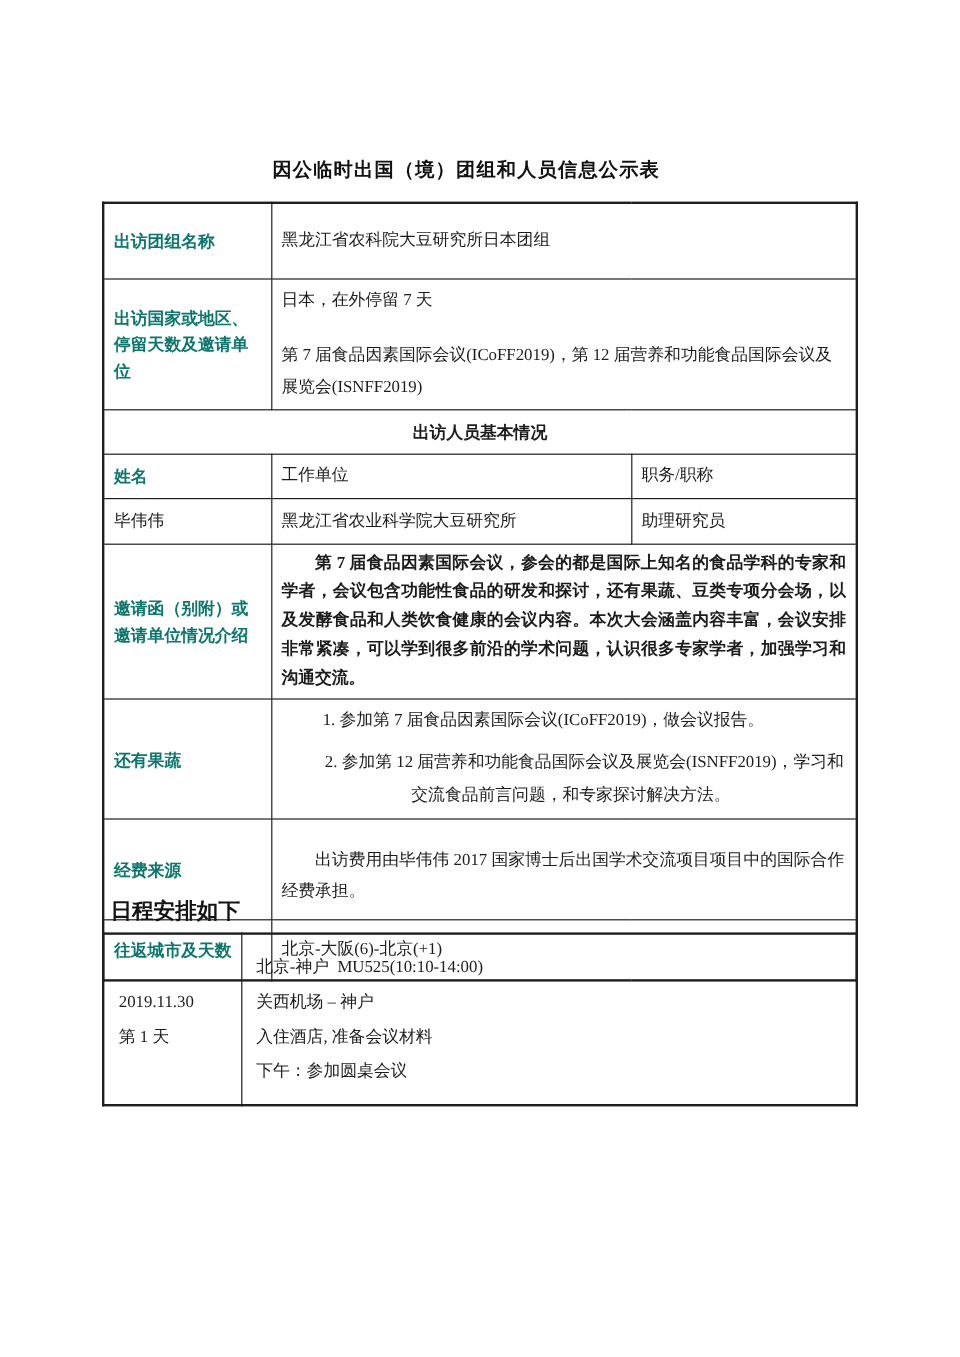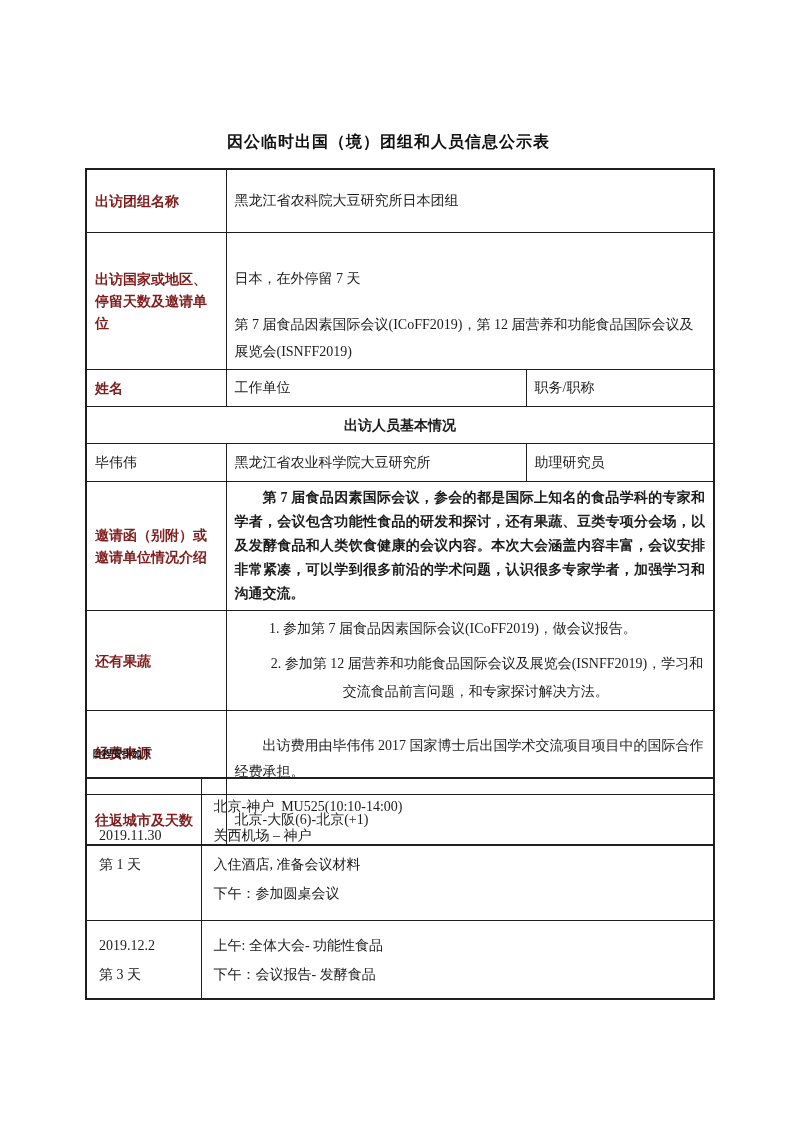--- a/index.html
+++ b/index.html
@@ -38,30 +38,30 @@
     line-height:22px;
     padding:4px 8px;
     word-break:break-word;
   }
   #info-table{ top:168px; }
   td.lbl{
     font-family:"Liberation Sans","DejaVu Sans",sans-serif;
     font-weight:bold;
     font-size:14px;
     line-height:24px;
-    color:#7f1d1d;
+    color:#0f766e;
   }
   td.section-hd{
     font-family:"Liberation Sans","DejaVu Sans",sans-serif;
     font-weight:bold;
     text-align:center;
     font-size:15px;
     padding:3px 0;
   }
-  .para{ line-height:27px;margin-top:28px; }
+  .para{ line-height:27px; }
   .para + .para{ margin-top:19px; }
   .just{
     text-align:justify;
     text-indent:2em;
     line-height:24px;
     font-weight:bold;
   }
   .task-item{
     text-indent:1.6em;
     line-height:28px;
@@ -71,21 +71,21 @@
   .fund{
     text-indent:2em;
     line-height:26px;
     margin-top:12px;
   }
   .sched-heading{
     position:absolute;
     left:92px; top:747px;
     font-family:Liberation Serif, serif;
     font-weight:bold;
-    font-size:10px;
+    font-size:18px;
     color:#141414;
   }
   #schedule-table{ top:777px; }
   #schedule-table td{ padding:6px 8px 6px 12px; }
   .sch-line{ line-height:29px; white-space:pre-wrap; }
 </style>
 </head>
 <body>
 
 <div class="page">
@@ -104,26 +104,26 @@
       <td colspan="2">黑龙江省农科院大豆研究所日本团组</td>
     </tr>
     <tr>
       <td class="lbl" style="height:96px">出访国家或地区、停留天数及邀请单位</td>
       <td colspan="2">
         <div class="para">日本，在外停留 7 天</div>
         <div class="para">第 7 届食品因素国际会议(ICoFF2019)，第 12 届营养和功能食品国际会议及展览会(ISNFF2019)</div>
       </td>
     </tr>
     <tr>
+      <td colspan="3" class="section-hd" style="height:28px">出访人员基本情况</td>
+    </tr>
+    <tr>
       <td class="lbl" style="height:28px">姓名</td>
       <td>工作单位</td>
       <td>职务/职称</td>
-    </tr>
-    <tr>
-      <td colspan="3" class="section-hd" style="height:28px">出访人员基本情况</td>
     </tr>
     <tr>
       <td style="height:29px">毕伟伟</td>
       <td>黑龙江省农业科学院大豆研究所</td>
       <td>助理研究员</td>
     </tr>
     <tr>
       <td class="lbl" style="height:96px">邀请函（别附）或邀请单位情况介绍</td>
       <td colspan="2">
         <div class="just">第 7 届食品因素国际会议，参会的都是国际上知名的食品学科的专家和学者，会议包含功能性食品的研发和探讨，还有果蔬、豆类专项分会场，以及发酵食品和人类饮食健康的会议内容。本次大会涵盖内容丰富，会议安排非常紧凑，可以学到很多前沿的学术问题，认识很多专家学者，加强学习和沟通交流。</div>
@@ -162,26 +162,16 @@
         <div class="sch-line">2019.11.30</div>
         <div class="sch-line">第 1 天</div>
       </td>
       <td>
         <div class="sch-line">北京-神户  MU525(10:10-14:00)</div>
         <div class="sch-line">关西机场 – 神户</div>
         <div class="sch-line">入住酒店, 准备会议材料</div>
         <div class="sch-line">下午：参加圆桌会议</div>
       </td>
     </tr>
-    <tr>
-      <td style="height:65px">
-        <div class="sch-line">2019.12.2</div>
-        <div class="sch-line">第 3 天</div>
-      </td>
-      <td>
-        <div class="sch-line">上午: 全体大会- 功能性食品</div>
-        <div class="sch-line">下午：会议报告- 发酵食品</div>
-      </td>
-    </tr>
   </tbody>
     </table>
 
 </div>
 
 </body></html>

